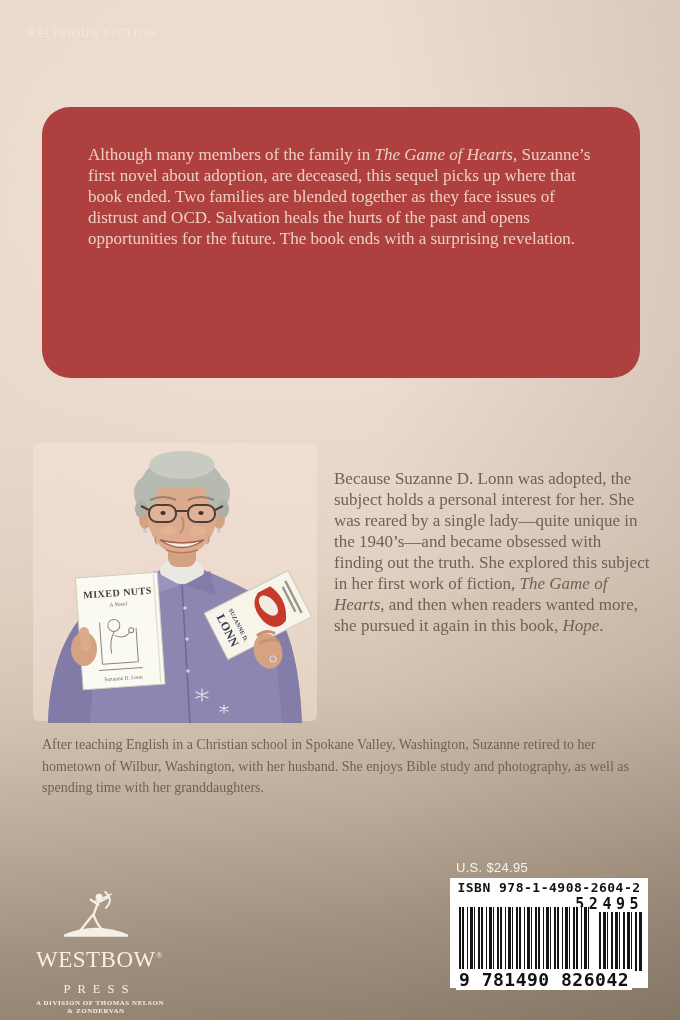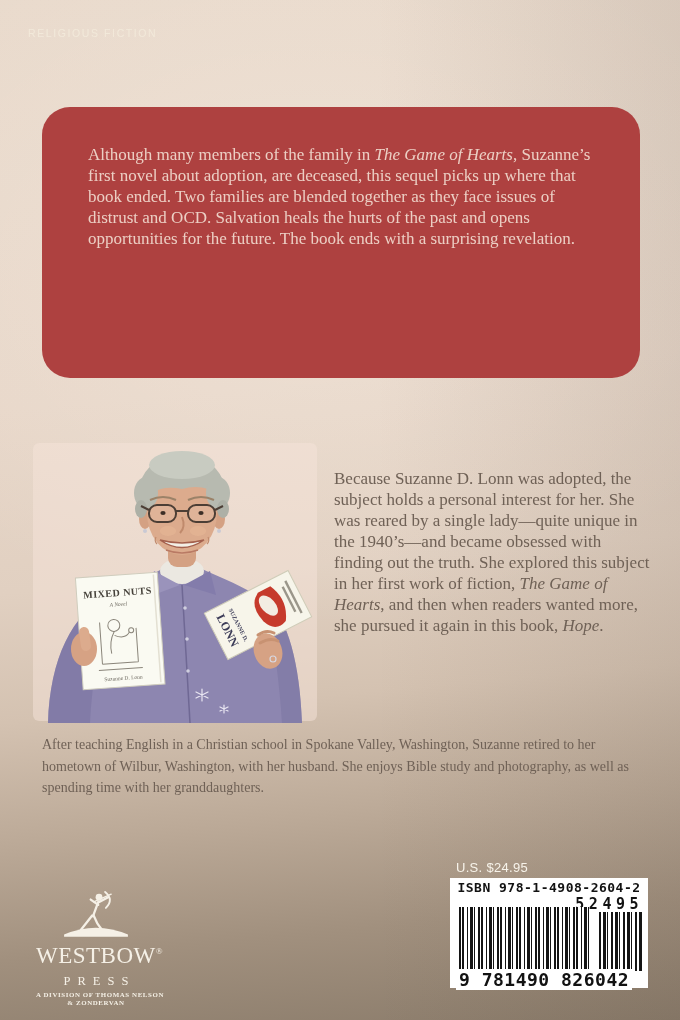--- a/index.html
+++ b/index.html
@@ -32,21 +32,21 @@
   .bio p{margin:12px;}
   .bio p + p{margin-top:21px;}
   .bio-full{
     position:absolute;left:42px;top:734px;width:606px;margin:0;
     color:#6f6156;font-size:14px;line-height:21.5px;
   }
   .publisher{
     position:absolute;left:36px;top:890px;width:120px;text-align:center;color:#f5f0e6;
   }
   .publisher .archer{display:block;margin:0 auto;}
-  .wb-name{font-family:"Liberation Serif",serif;font-size:23px;letter-spacing:0.5px;line-height:24px;margin-top:1px;white-space:nowrap;}
+  .wb-name{font-family:"Liberation Serif",serif;font-size:23px;letter-spacing:0.5px;line-height:32px;margin-top:1px;white-space:nowrap;}
   .wb-name .reg{font-size:9px;vertical-align:9px;}
   .wb-press{font-family:"Liberation Serif",serif;font-size:12.5px;letter-spacing:7px;padding-left:7px;margin-top:6px;}
   .wb-div{font-family:"Liberation Serif",serif;font-size:6.9px;font-weight:bold;letter-spacing:0.6px;margin-top:2px;white-space:nowrap;}
   .wb-div2{font-family:"Liberation Serif",serif;font-size:6.9px;font-weight:bold;letter-spacing:0.6px;margin-top:1px;}
   .price{
     position:absolute;left:456px;top:860px;
     font-family:Liberation Sans, sans-serif;font-size:13px;color:#f7f3ea;letter-spacing:0.3px;
   }
   .barcode-box{
     position:absolute;left:450px;top:878px;width:198px;height:110px;background:#ffffff;

